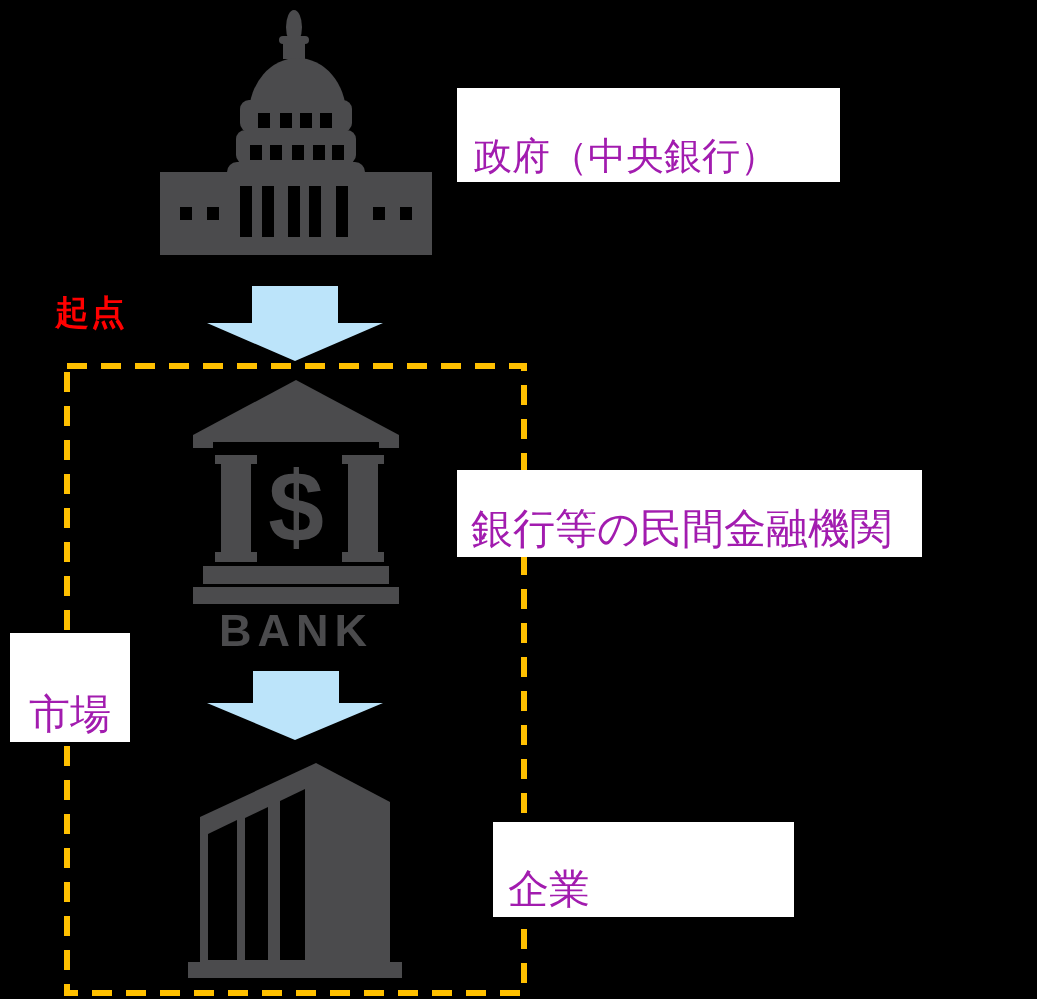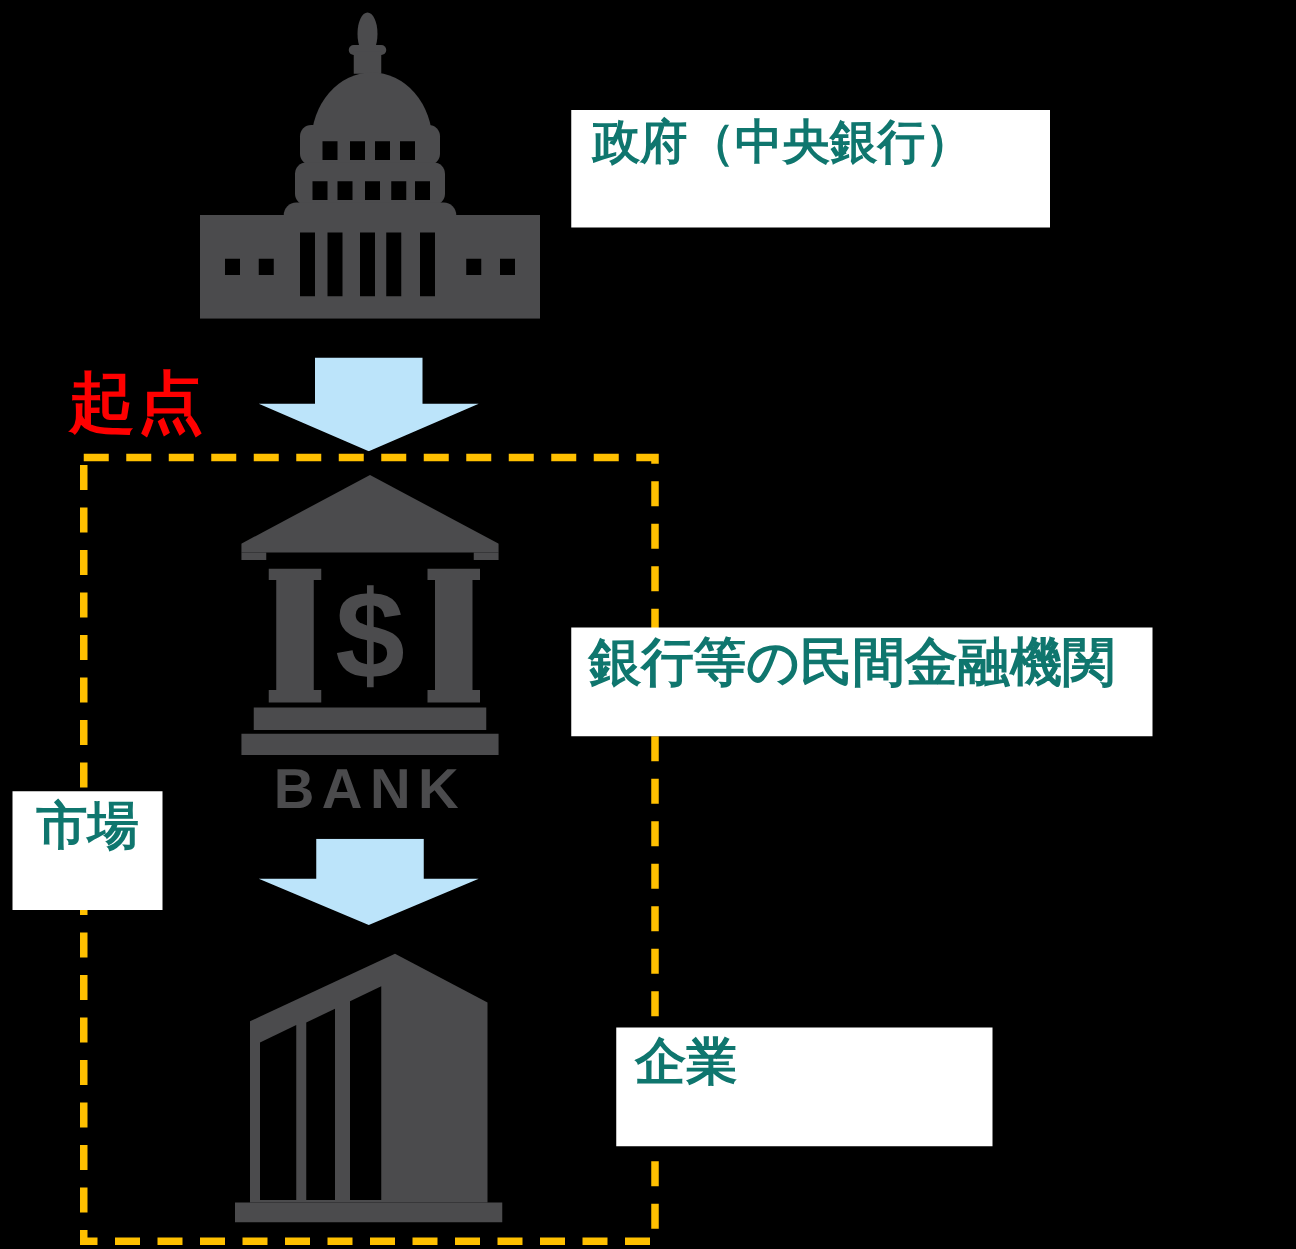--- a/index.html
+++ b/index.html
@@ -7,32 +7,32 @@
     position:relative;
     width:1037px;height:999px;
     background:#000000;
     overflow:hidden;
     font-family:"Liberation Sans", sans-serif;
   }
   .abs{position:absolute;}
   .label-box{
     position:absolute;
     background:#ffffff;
-    color:#0f766e;
-    font-weight:bold;
+    color:#a21caf;
+    font-weight:normal;
     display:flex;
-    align-items:flex-start;
+    align-items:flex-end;
   }
   .gov-box{left:457px;top:88px;width:383px;height:94px;font-size:38px;padding-left:17px;box-sizing:border-box;}
-  .bank-box{left:457px;top:470px;width:465px;height:87px;font-size:42px;padding-left:14px;box-sizing:border-box;margin-top:32px;}
+  .bank-box{left:457px;top:470px;width:465px;height:87px;font-size:42px;padding-left:14px;box-sizing:border-box;}
   .company-box{left:457px;top:822px;width:301px;height:95px;font-size:41px;padding-left:15px;box-sizing:border-box;margin-left:36px;}
-  .market-box{left:10px;top:633px;width:120px;height:95px;font-size:41px;justify-content:center;padding:0;}
+  .market-box{left:10px;top:633px;width:120px;height:109px;font-size:41px;justify-content:center;padding:0;}
   .origin-text{
     position:absolute;left:55px;top:295px;
-    color:#ff0000;font-size:53px;font-weight:bold;line-height:1.05;letter-spacing:2px;
+    color:#ff0000;font-size:34px;font-weight:bold;line-height:1.05;letter-spacing:2px;
   }
   svg{display:block;}
   .bank-glyph{font-family:"Liberation Sans", sans-serif;font-weight:bold;}
 </style>
 </head>
 <body>
 
 <div class="canvas">
 
   <svg class="abs" style="left:0;top:0" width="1037" height="999" viewBox="0 0 1037 999">

